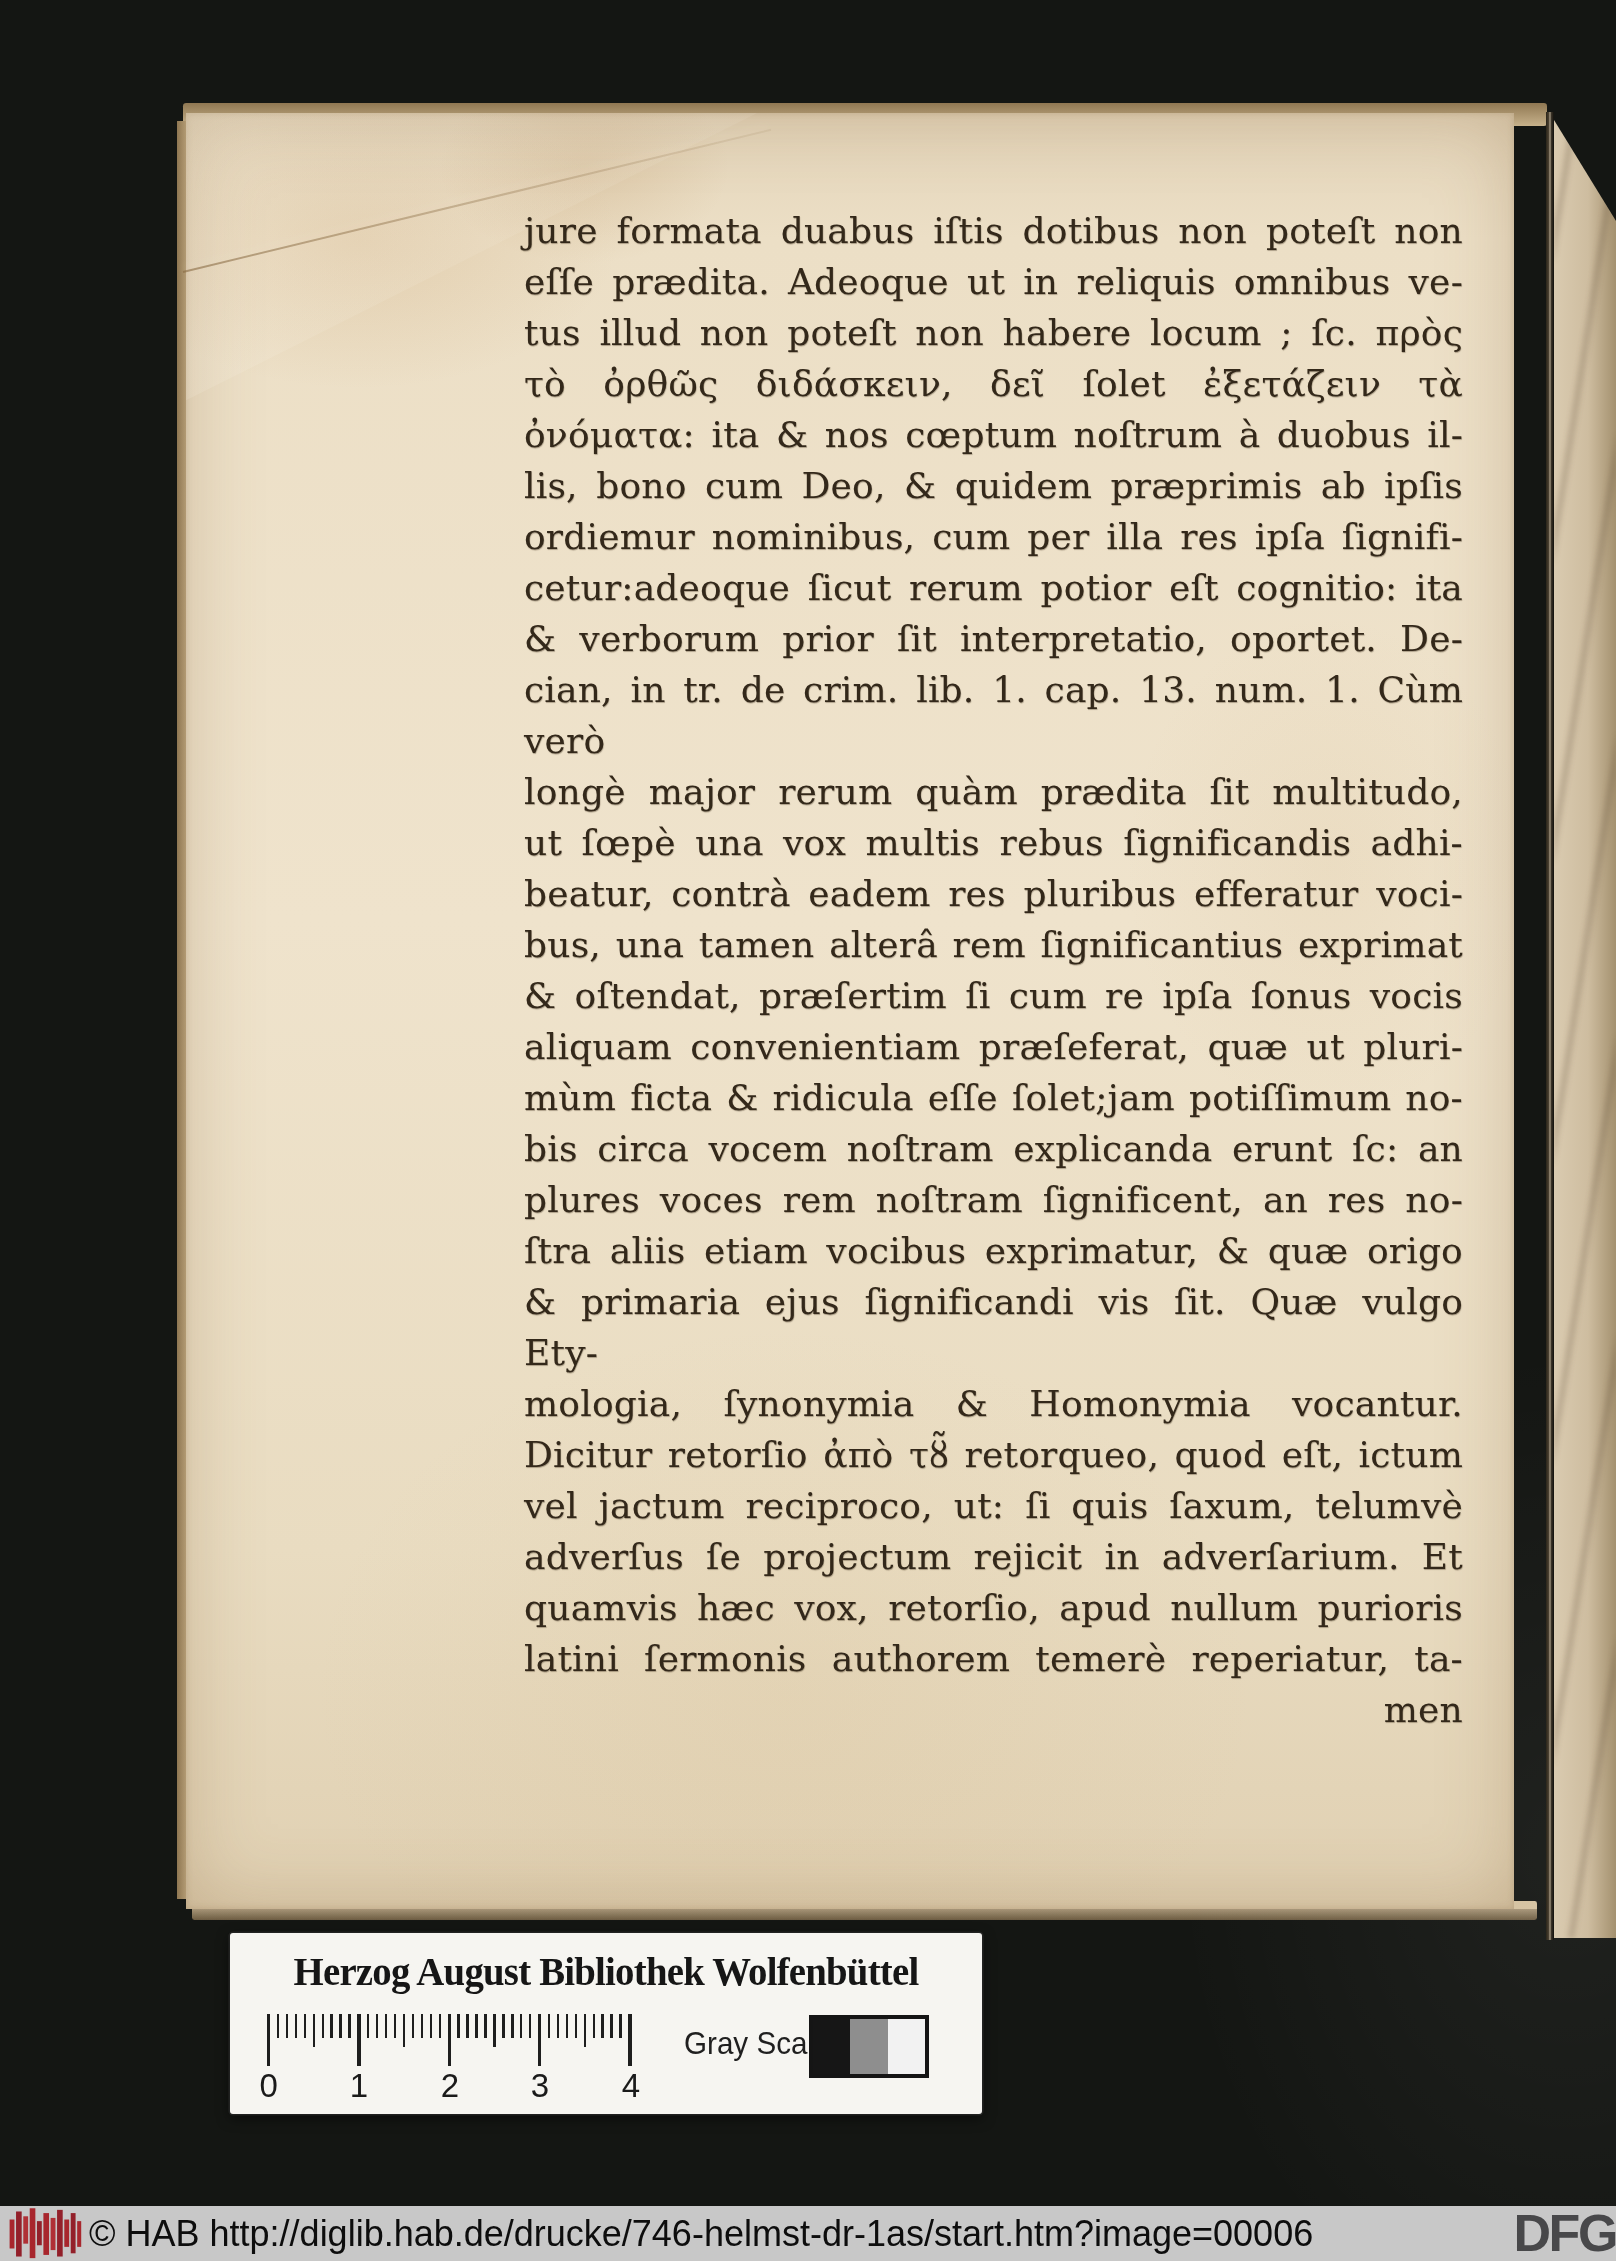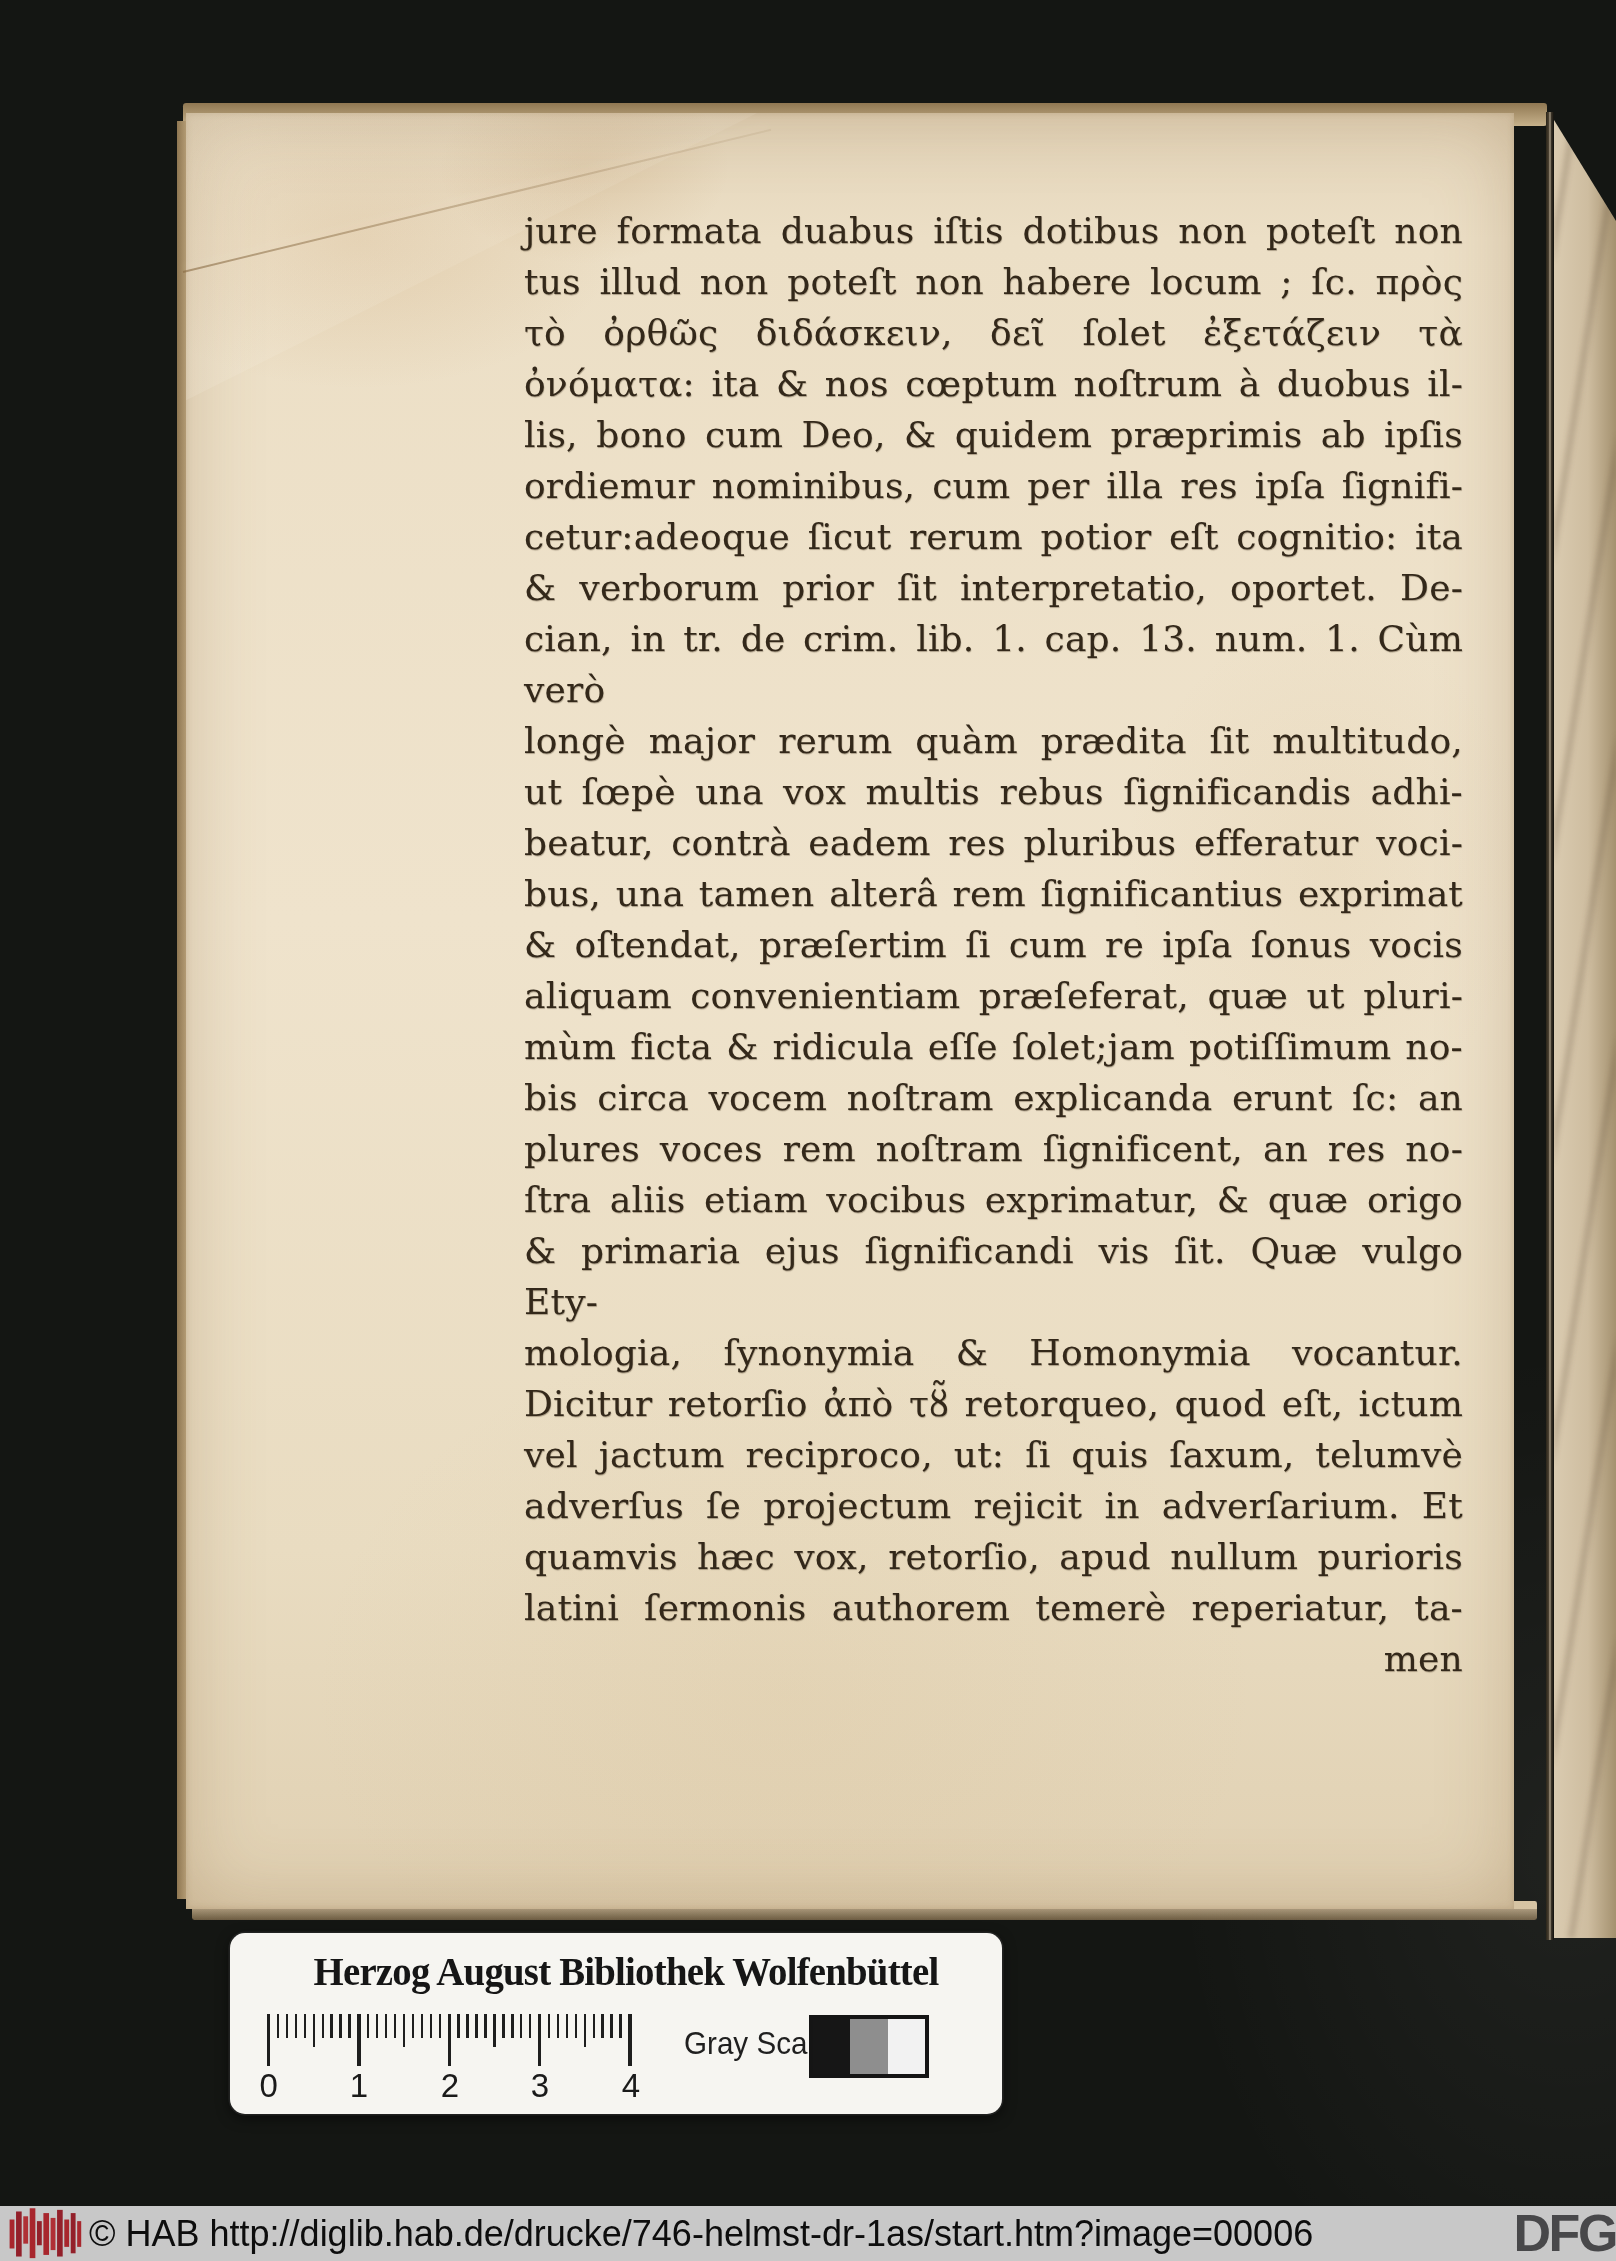--- a/index.html
+++ b/index.html
@@ -87,24 +87,23 @@
   .adjacent-page::after{
     content:"";position:absolute;inset:0;
     background:repeating-linear-gradient(99deg,
       rgba(82,62,42,0) 0 16px, rgba(82,62,42,0.20) 16px 22.6px, rgba(82,62,42,0) 22.6px 47px);
     filter:blur(2.4px);
   }
 
   
   .card{
     position:absolute;left:230px;top:1933px;width:752px;height:181px;
-    background:#f6f5f1;border-radius:15px;
+    background:#f6f5f1;border-radius:3px;
     box-shadow:0 0 0 1.6px rgba(50,50,50,0.55), 0 4px 13px rgba(0,0,0,0.55);
     z-index:4;
-    padding-left:20px;
   }
   .card-title{
     text-align:center;padding-top:14.5px;
     font-family:"Liberation Serif", serif;font-weight:bold;
     font-size:40px;letter-spacing:-0.8px;color:#161616;
     transform:scaleX(0.97);
   }
   .ruler-ticks{
     position:absolute;left:37px;top:81px;width:365px;height:53px;
     display:flex;justify-content:space-between;align-items:flex-start;
@@ -151,20 +150,21 @@
 
 <div class="leaf-top"></div>
 <div class="leaf-left"></div>
 <div class="leaf-bottom"></div>
 
 <div class="page">
   <div class="fold-area"></div>
   <div class="fold-crease"></div>
   <div class="text-block">
       <div class="tline"><span>jure formata duabus iſtis dotibus non poteſt non</span></div>
+      <div class="tline"><span>eſſe prædita. Adeoque ut in reliquis omnibus ve-</span></div>
       <div class="tline"><span>tus illud non poteſt non habere locum ; ſc. </span><span class="ital">πρὸς</span></div>
       <div class="tline"><span class="ital">τὸ ὀρθῶς διδάσκειν, δεῖ ſolet ἐξετάζειν τὰ</span></div>
       <div class="tline"><span class="ital">ὀνόματα:</span><span> ita &amp; nos cœptum noſtrum à duobus il-</span></div>
       <div class="tline"><span>lis, bono cum Deo, &amp; quidem præprimis ab ipſis</span></div>
       <div class="tline"><span>ordiemur nominibus, cum per illa res ipſa ſignifi-</span></div>
       <div class="tline"><span>cetur:adeoque ſicut rerum potior eſt cognitio: ita</span></div>
       <div class="tline"><span>&amp; verborum prior ſit interpretatio, oportet. De-</span></div>
       <div class="tline"><span>cian, </span><span class="ital">in tr. de crim. lib. 1. cap. 13. num. 1.</span><span>  Cùm verò</span></div>
       <div class="tline"><span>longè major rerum quàm prædita ſit multitudo,</span></div>
       <div class="tline"><span>ut ſœpè una vox multis rebus ſignificandis adhi-</span></div>

